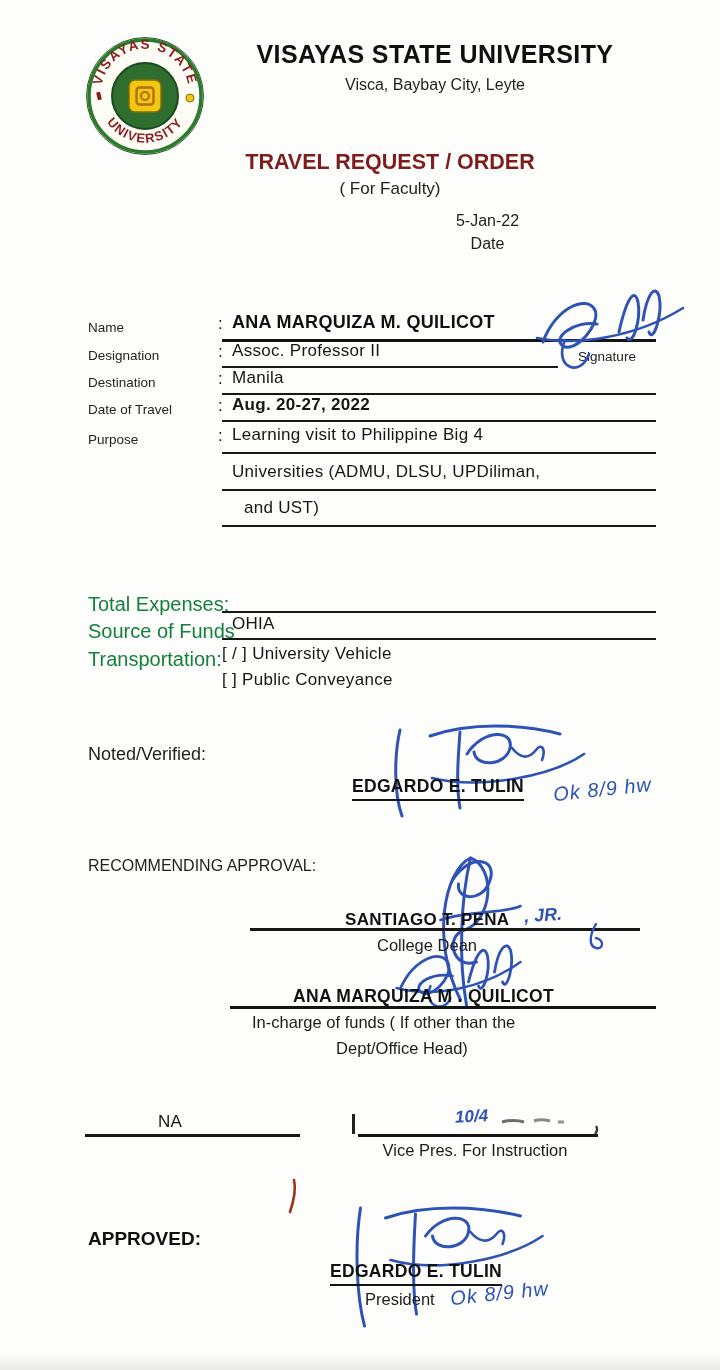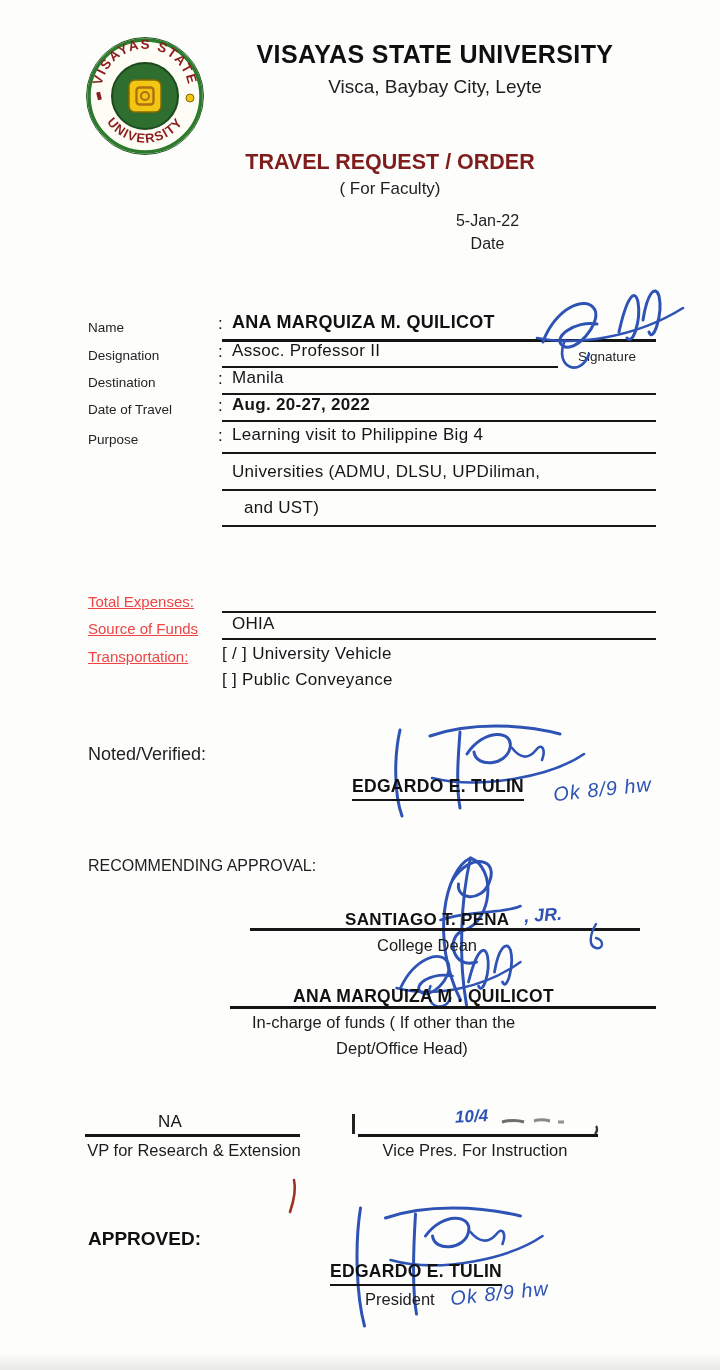--- a/index.html
+++ b/index.html
@@ -5,21 +5,21 @@
   html,body{margin:0;padding:0;background:#e8e8e8;}
   .page{
     position:relative;width:720px;height:1370px;margin:0 auto;
     background:#fdfdfc;overflow:hidden;
     font-family:"Liberation Sans", sans-serif;color:#1f1f1f;
   }
   .abs{position:absolute;}
   .ctr{text-align:center;}
   .b{font-weight:700;}
   .lbl{font-size:13.5px;color:#242424;}
-  .lbl2{font-size:15px;color:#ef4444;text-decoration:underline;}
+  .lbl2{font-size:20px;color:#15803d;}
   .val{font-size:17px;color:#161616;letter-spacing:.3px;white-space:nowrap;}
   .val-b{font-size:18px;font-weight:700;letter-spacing:.3px;white-space:nowrap;color:#111;}
   .hline{background:#171717;height:2px;}
   .hline3{background:#141414;height:3px;}
   .sigtext{color:#2e53b5;font-style:italic;white-space:nowrap;}
   .ink-note{font-size:20px;transform:rotate(-6deg);letter-spacing:1px;}
   .cap{font-size:16.5px;color:#1c1c1c;}
   svg.sig{overflow:visible;}
   svg.sig path{fill:none;stroke:#2e53b5;stroke-linecap:round;stroke-linejoin:round;}
   .bottom-fade{left:0;right:0;bottom:0;height:18px;
@@ -47,21 +47,21 @@
       <text font-size="13.5" font-weight="700" fill="#8c1d1d" letter-spacing="1.6" font-family="Liberation Sans, sans-serif">
         <textPath href="#arcTop" startOffset="50%" text-anchor="middle">VISAYAS STATE</textPath>
       </text>
       <text font-size="13" font-weight="700" fill="#8c1d1d" letter-spacing="1.2" font-family="Liberation Sans, sans-serif">
         <textPath href="#arcBot" startOffset="50%" text-anchor="middle">UNIVERSITY</textPath>
       </text>
     </svg>
   </div>
 
   <div class="abs ctr b" style="left:240px;top:40px;width:390px;font-size:25px;letter-spacing:.4px;color:#101010;">VISAYAS STATE UNIVERSITY</div>
-  <div class="abs ctr" style="left:240px;top:76px;width:390px;font-size:19px;">Visca, Baybay City, Leyte</div>
+  <div class="abs ctr" style="left:240px;top:76px;width:390px;font-size:16px;">Visca, Baybay City, Leyte</div>
 
   <div class="abs ctr b" style="left:190px;top:150px;width:400px;font-size:21.5px;color:#7f1d1d;">TRAVEL REQUEST / ORDER</div>
   <div class="abs ctr" style="left:190px;top:179px;width:400px;font-size:17px;">( For Faculty)</div>
 
   <div class="abs ctr" style="left:430px;top:212px;width:115px;font-size:16px;">5-Jan-22</div>
   <div class="abs ctr" style="left:430px;top:235px;width:115px;font-size:16px;">Date</div>
 
   <div class="abs lbl" style="left:88px;top:320px;">Name</div>
   <div class="abs val" style="left:218px;top:314px;">:</div>
   <div class="abs val-b" style="left:232px;top:312px;">ANA MARQUIZA M. QUILICOT</div>
@@ -151,21 +151,20 @@
     <path d="M36,48 C28,68 50,76 56,60" stroke-width="2.4"></path>
   </svg>
 
   <span class="abs val-b" style="left:293px;top:986px;font-size:17.5px;">ANA MARQUIZA M . QUILICOT</span>
   <div class="abs hline3" style="left:230px;top:1006px;width:426px;"></div>
   <div class="abs cap" style="left:252px;top:1013px;">In-charge of  funds ( If other than the</div>
   <div class="abs ctr cap" style="left:252px;top:1039px;width:300px;">Dept/Office Head)</div>
 
   <div class="abs ctr val" style="left:95px;top:1112px;width:150px;">NA</div>
   <div class="abs hline" style="left:85px;top:1134px;width:215px;height:2.5px;"></div>
-  <div class="abs ctr cap" style="left:80px;top:1141px;width:228px;">VP for Research &amp; Extension</div>
 
   <div class="abs" style="left:352px;top:1114px;width:2.5px;height:20px;background:#222;"></div>
   <div class="abs hline3" style="left:358px;top:1134px;width:240px;"></div>
   <span class="abs sigtext" style="left:455px;top:1107px;font-size:17px;font-weight:700;transform:rotate(-3deg);">10/4</span>
   <svg class="abs" style="left:500px;top:1112px;" width="105" height="24" viewBox="0 0 105 24">
     <path d="M2,10 C10,8 18,8 24,10" fill="none" stroke="#3c3c3c" stroke-width="3" opacity=".75"></path>
     <path d="M34,9 C40,7 46,8 50,9" fill="none" stroke="#3c3c3c" stroke-width="3" opacity=".6"></path>
     <path d="M58,10 l6,0" fill="none" stroke="#3c3c3c" stroke-width="3" opacity=".55"></path>
     <path d="M96,14 c2,2 1,6 -1,8" fill="none" stroke="#333" stroke-width="2.4"></path>
   </svg>

